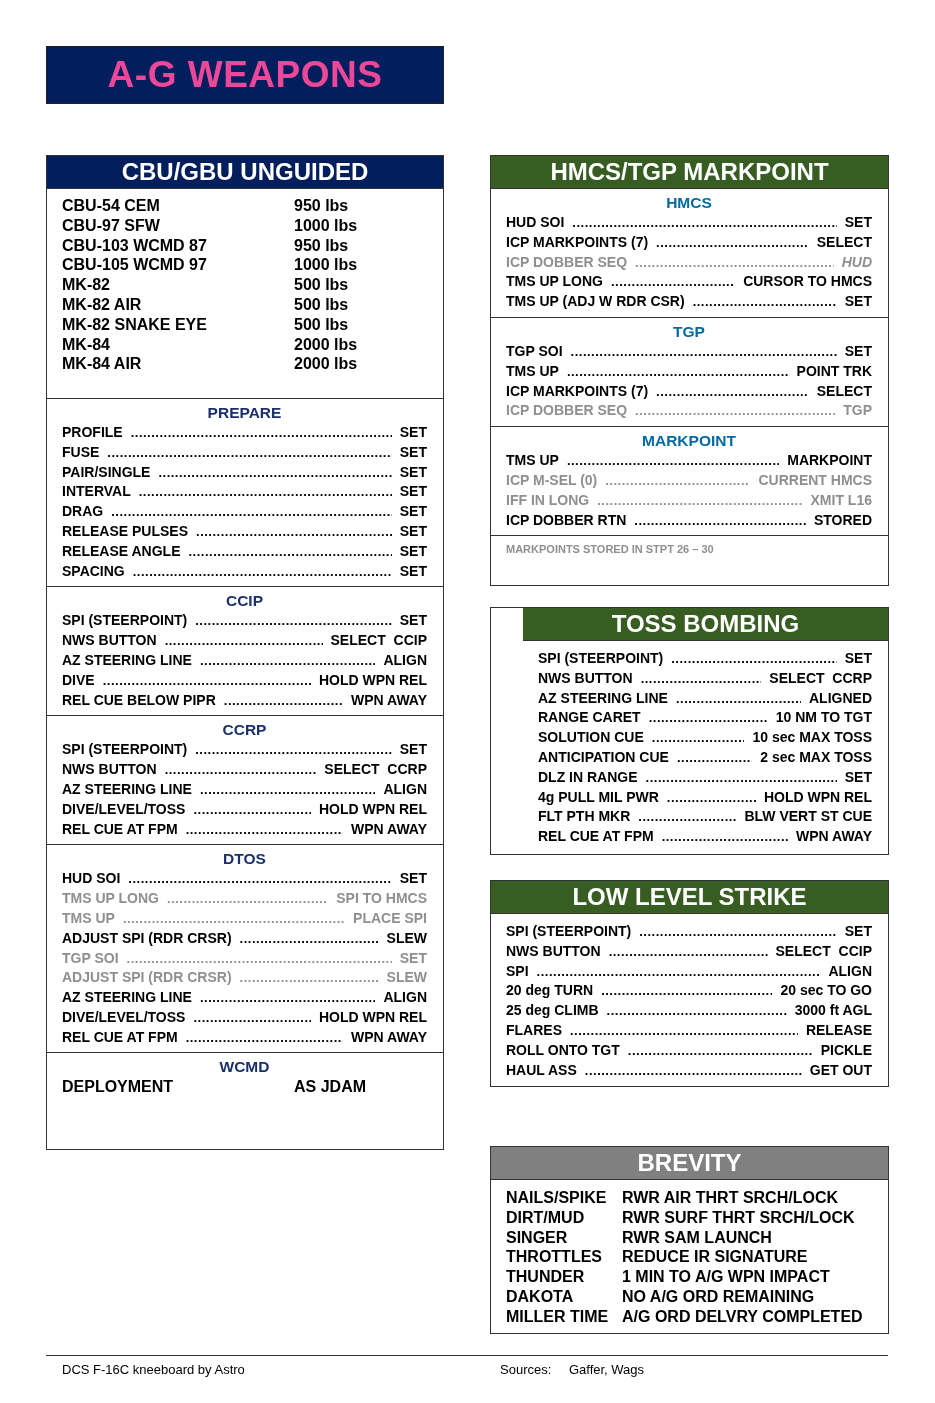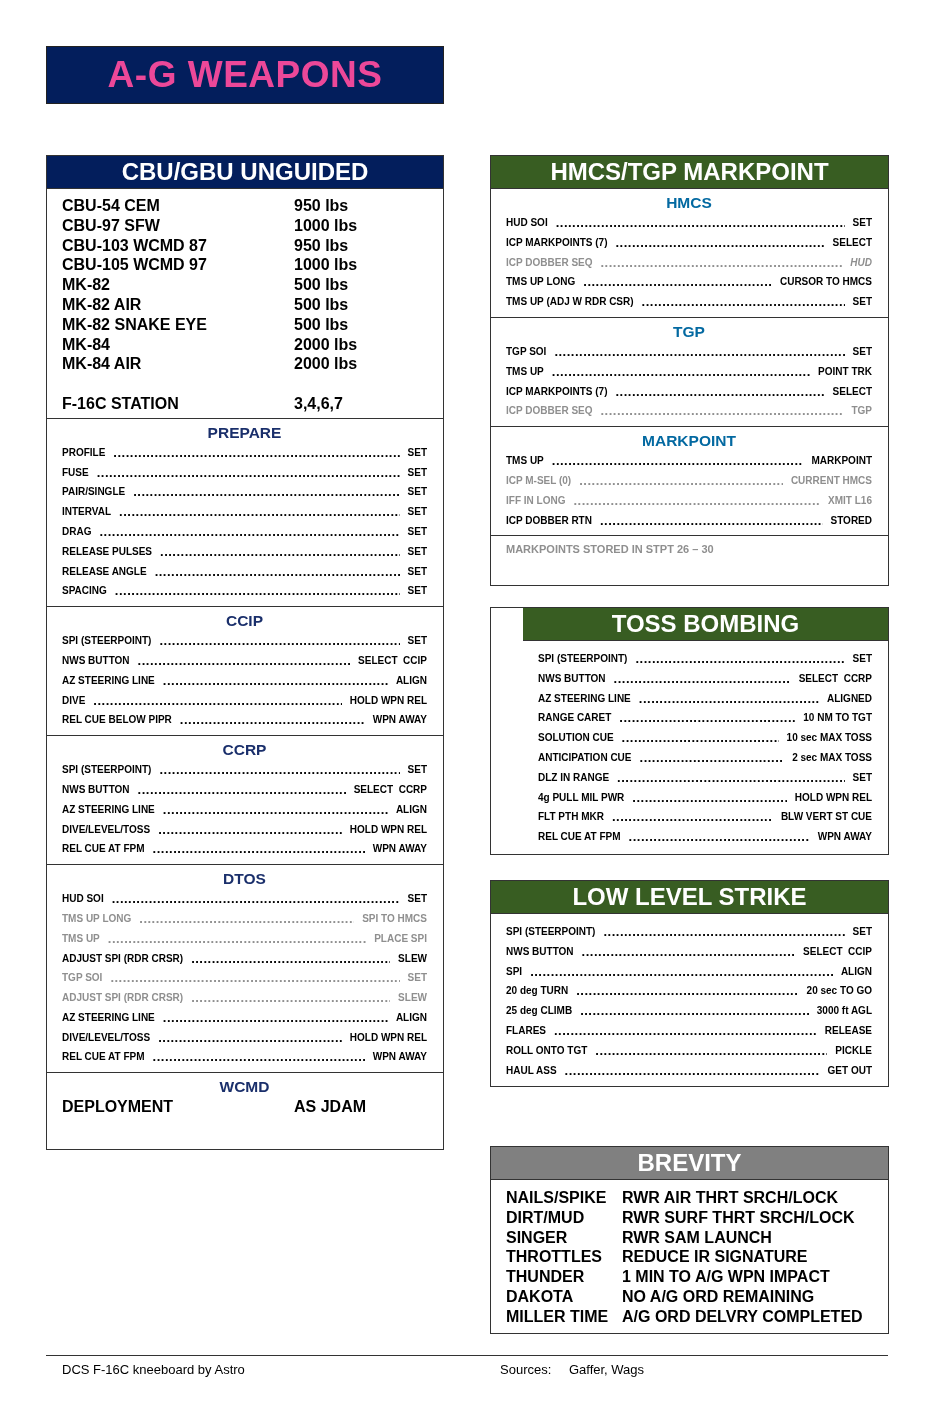--- a/index.html
+++ b/index.html
@@ -12,21 +12,21 @@
   .navy { background: #031e5c; }
   .green { background: #385d22; }
   .gray { background: #808080; }
 
   .sec { border-top: 1.5px solid #333; padding: 4px 16px 5px 15px; }
   .sec.first { border-top: none; }
   .sub { text-align: center; font-weight: bold; font-size: 15.5px; height: 20px; line-height: 20px; }
   .sub.navy-t { color: #1a2f6b; }
   .sub.green-t { color: #0369a1; }
 
-  .row { display: flex; align-items: center; font-weight: bold; font-size: 10px; height: 19.8px; line-height: 19.8px; white-space: nowrap; }
+  .row { display: flex; align-items: center; font-weight: bold; font-size: 14px; height: 19.8px; line-height: 19.8px; white-space: nowrap; }
   .row .k { flex: none; }
   .row .dots { flex: 1; overflow: hidden; margin: 0 8px; font-weight: bold; letter-spacing: 0.5px; font-size: 13px; }
   .row .dots::before { content: "........................................................................................................................................"; }
   .row .v { flex: none; }
   .row.dim { color: #8f8f8f; }
 
   .two { display: flex; font-weight: bold; font-size: 16px; height: 19.8px; line-height: 19.8px; }
   .two .k { width: 232px; }
   .brev .k { width: 116px; }
 
@@ -79,24 +79,20 @@
         <div class="two">
           <span class="k">MK-84</span>
           <span class="v">2000 lbs</span>
         </div>
         <div class="two">
           <span class="k">MK-84 AIR</span>
           <span class="v">2000 lbs</span>
         </div>
       </div>
     <div style="height:19.8px"></div>
-    <div class="two">
-      <span class="k">F-16C STATION</span>
-      <span class="v">3,4,6,7</span>
-    </div>
   </div>
   <div class="sec">
     <div class="sub navy-t">PREPARE</div>
     <div class="rows">
         <div class="row">
           <span class="k">PROFILE</span>
           <span class="dots"></span>
           <span class="v" style="white-space: pre;">SET</span>
         </div>
         <div class="row">

